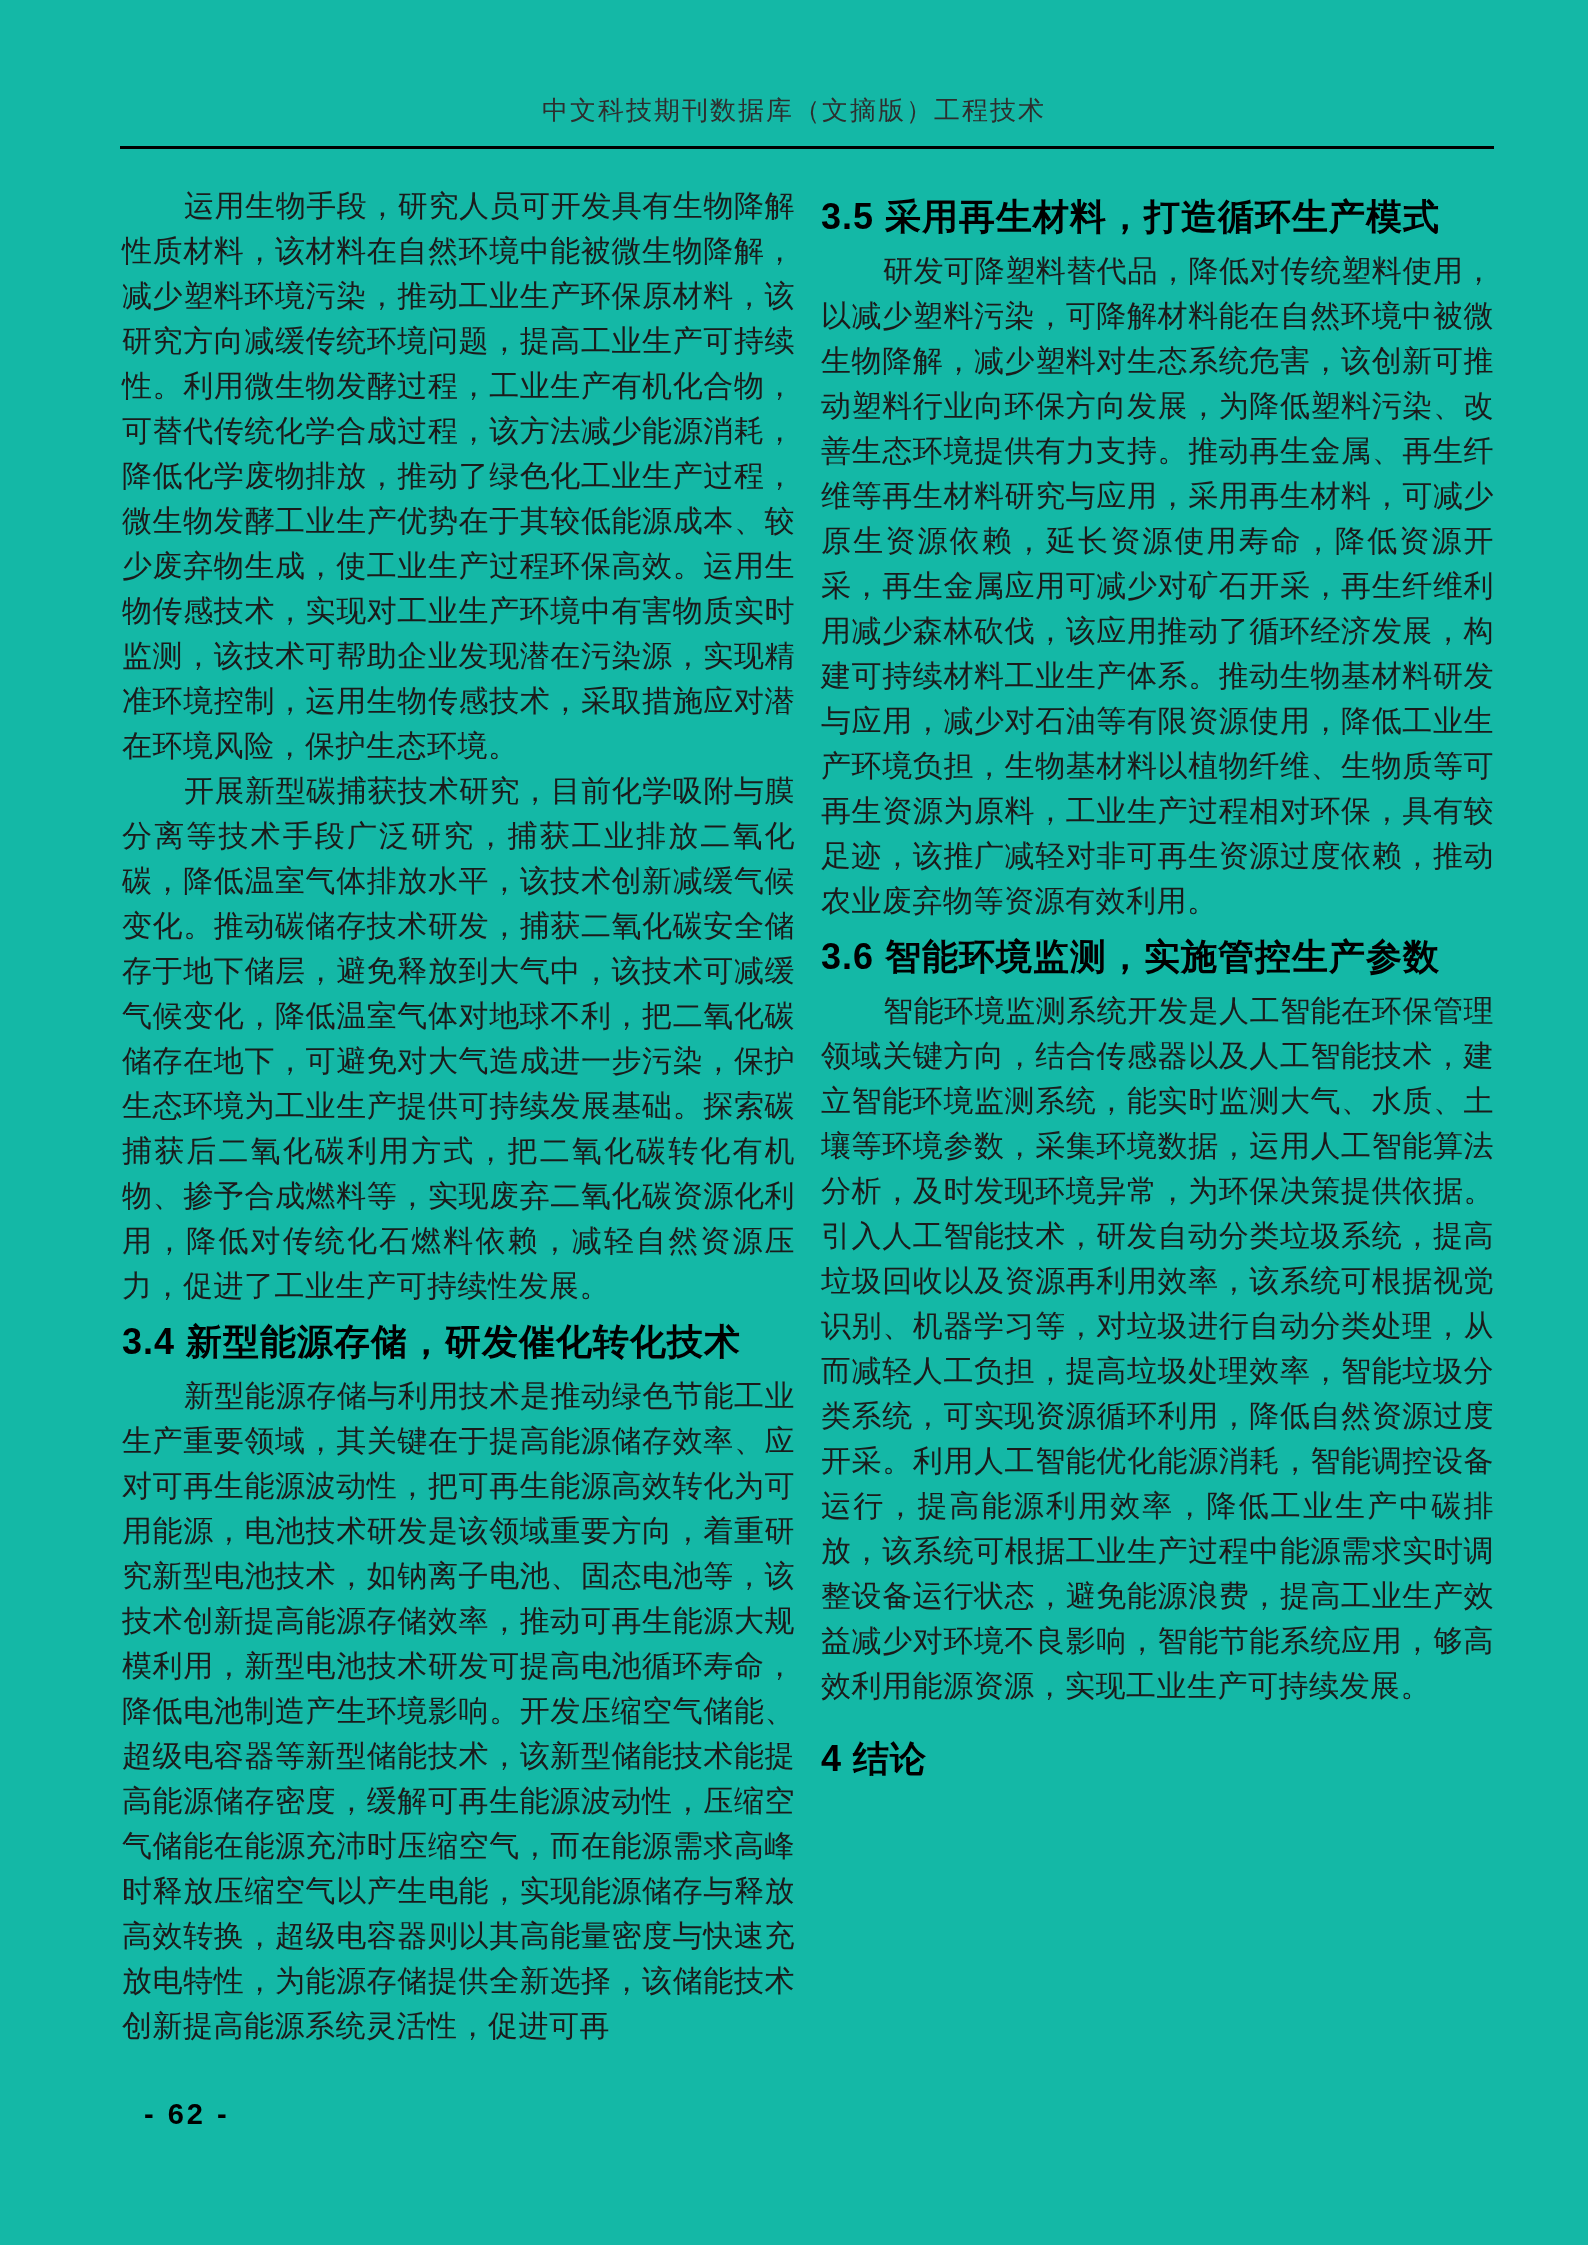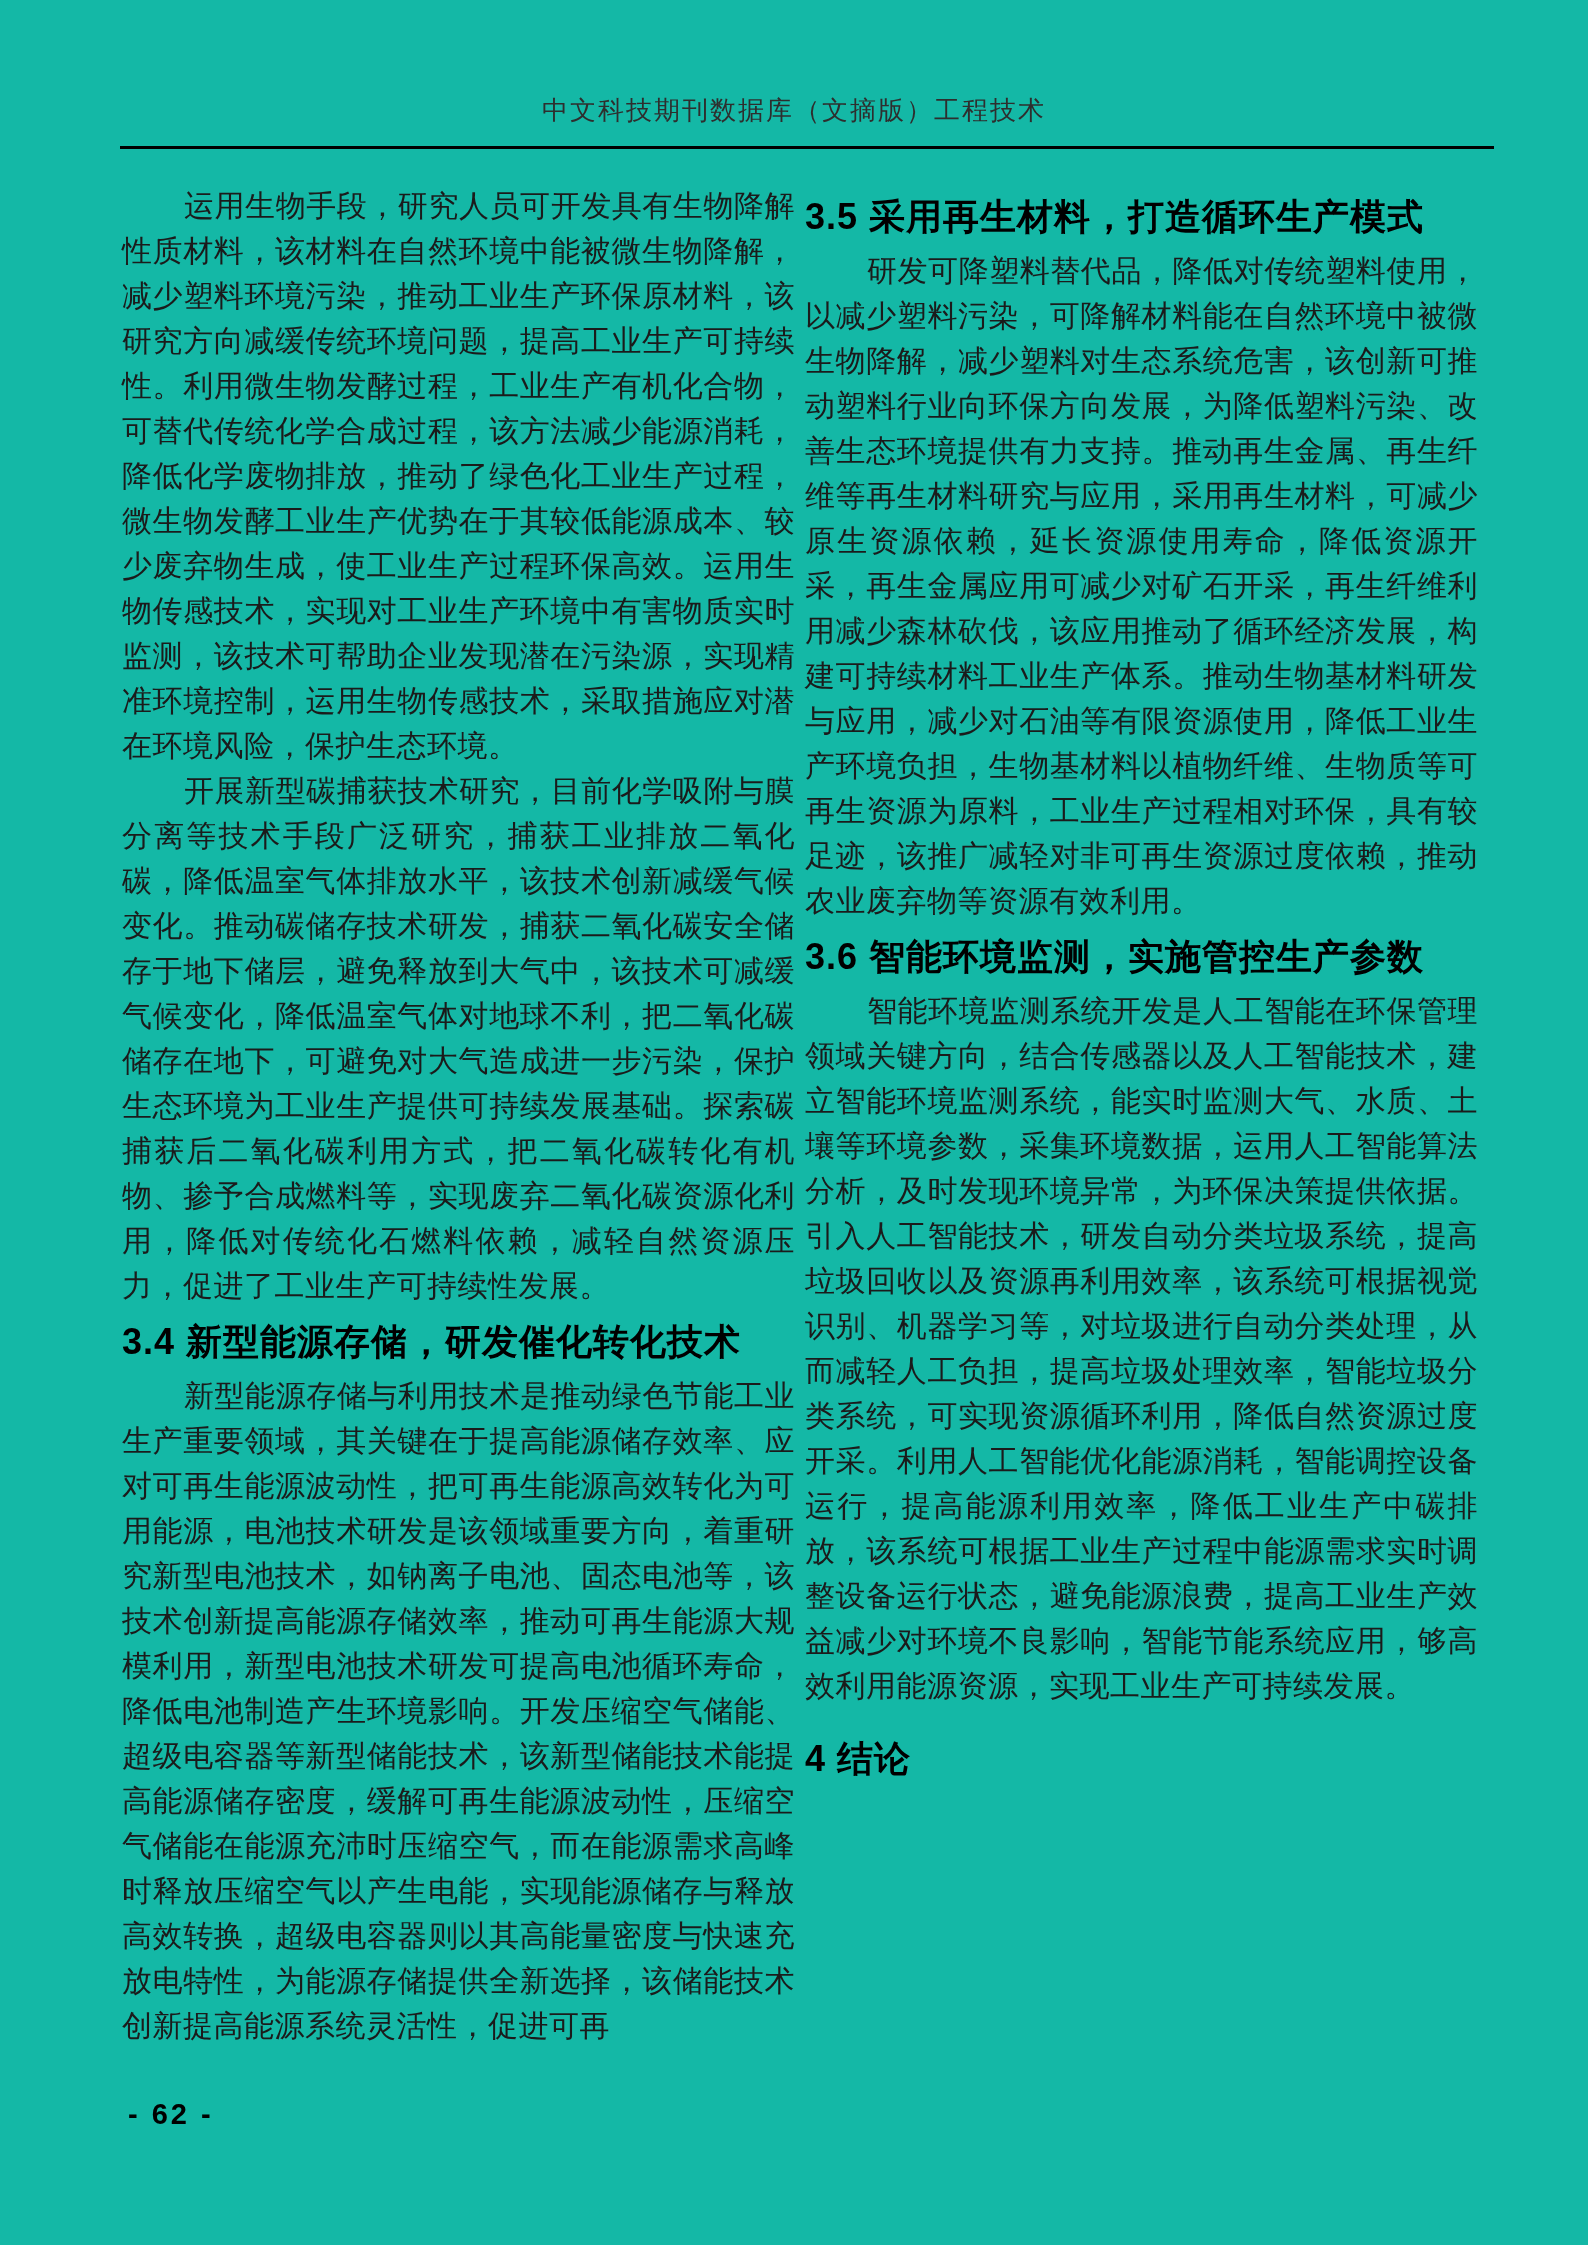--- a/index.html
+++ b/index.html
@@ -18,21 +18,21 @@
     color:#2e2e2e;
     letter-spacing:2px;
   }
   .header-rule {
     position:absolute; top:146px; left:120px;
     width:1374px; height:3px;
     background:#000000;
   }
   .columns {
     position:absolute; top:183px; left:122px; width:1372px;
-    display:flex; gap:10px;
+    display:flex; gap:26px;
     align-items:flex-start;
   }
   .column { width:673px; }
   .para {
     margin:0;
     font-size:30px;
     line-height:45px;
     text-align:justify;
     letter-spacing:0.5px;
     word-break:break-all;
@@ -46,21 +46,21 @@
     line-height:42px;
     margin:13px 0 10px 0;
     text-align:left;
     letter-spacing:1px;
   }
   .heading.level1 {
     font-size:36px;
     margin:30px 0 12px 0;
   }
   .footer-page-number {
-    position:absolute; left:128px; top:2098px;
+    position:absolute; left:144px; top:2098px;
     font-family:"Liberation Sans", sans-serif;
     font-weight:bold;
     font-size:29px;
     letter-spacing:3px;
     color:#000000;
   }
 </style>
 </head>
 <body>
 

